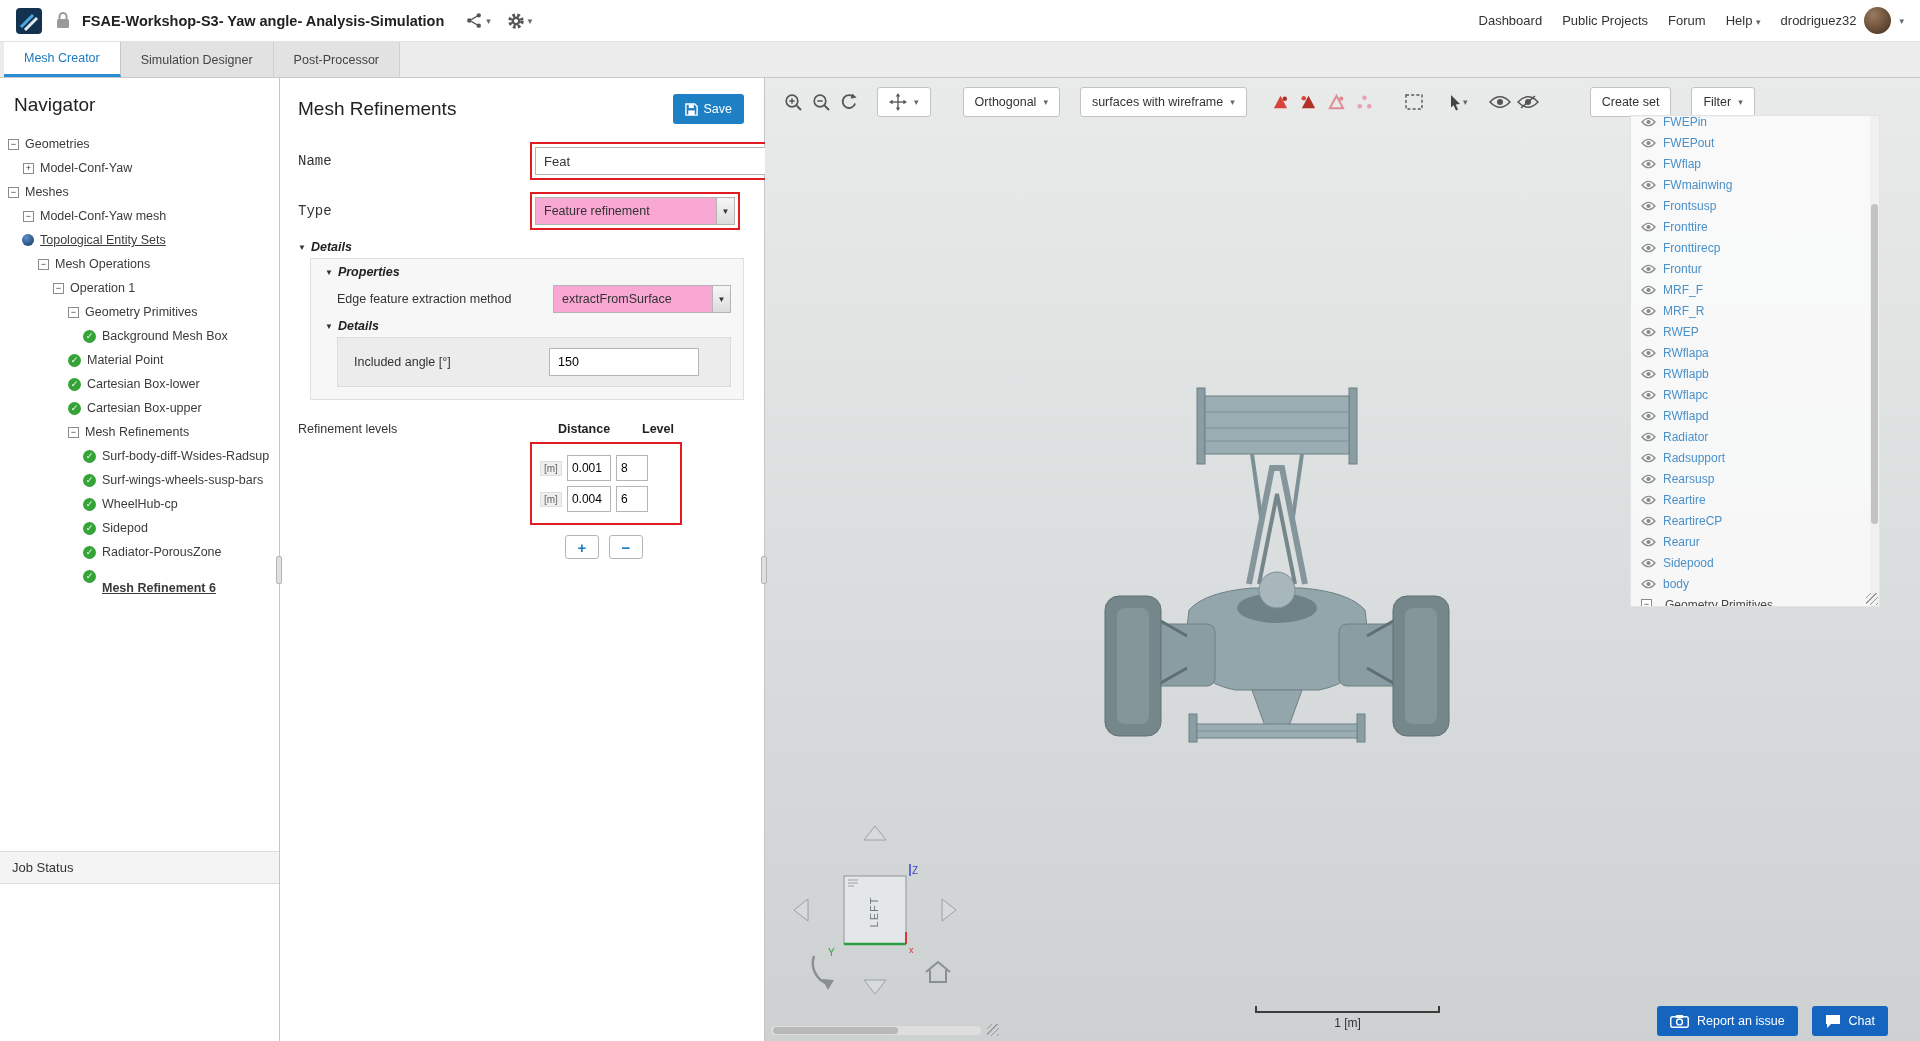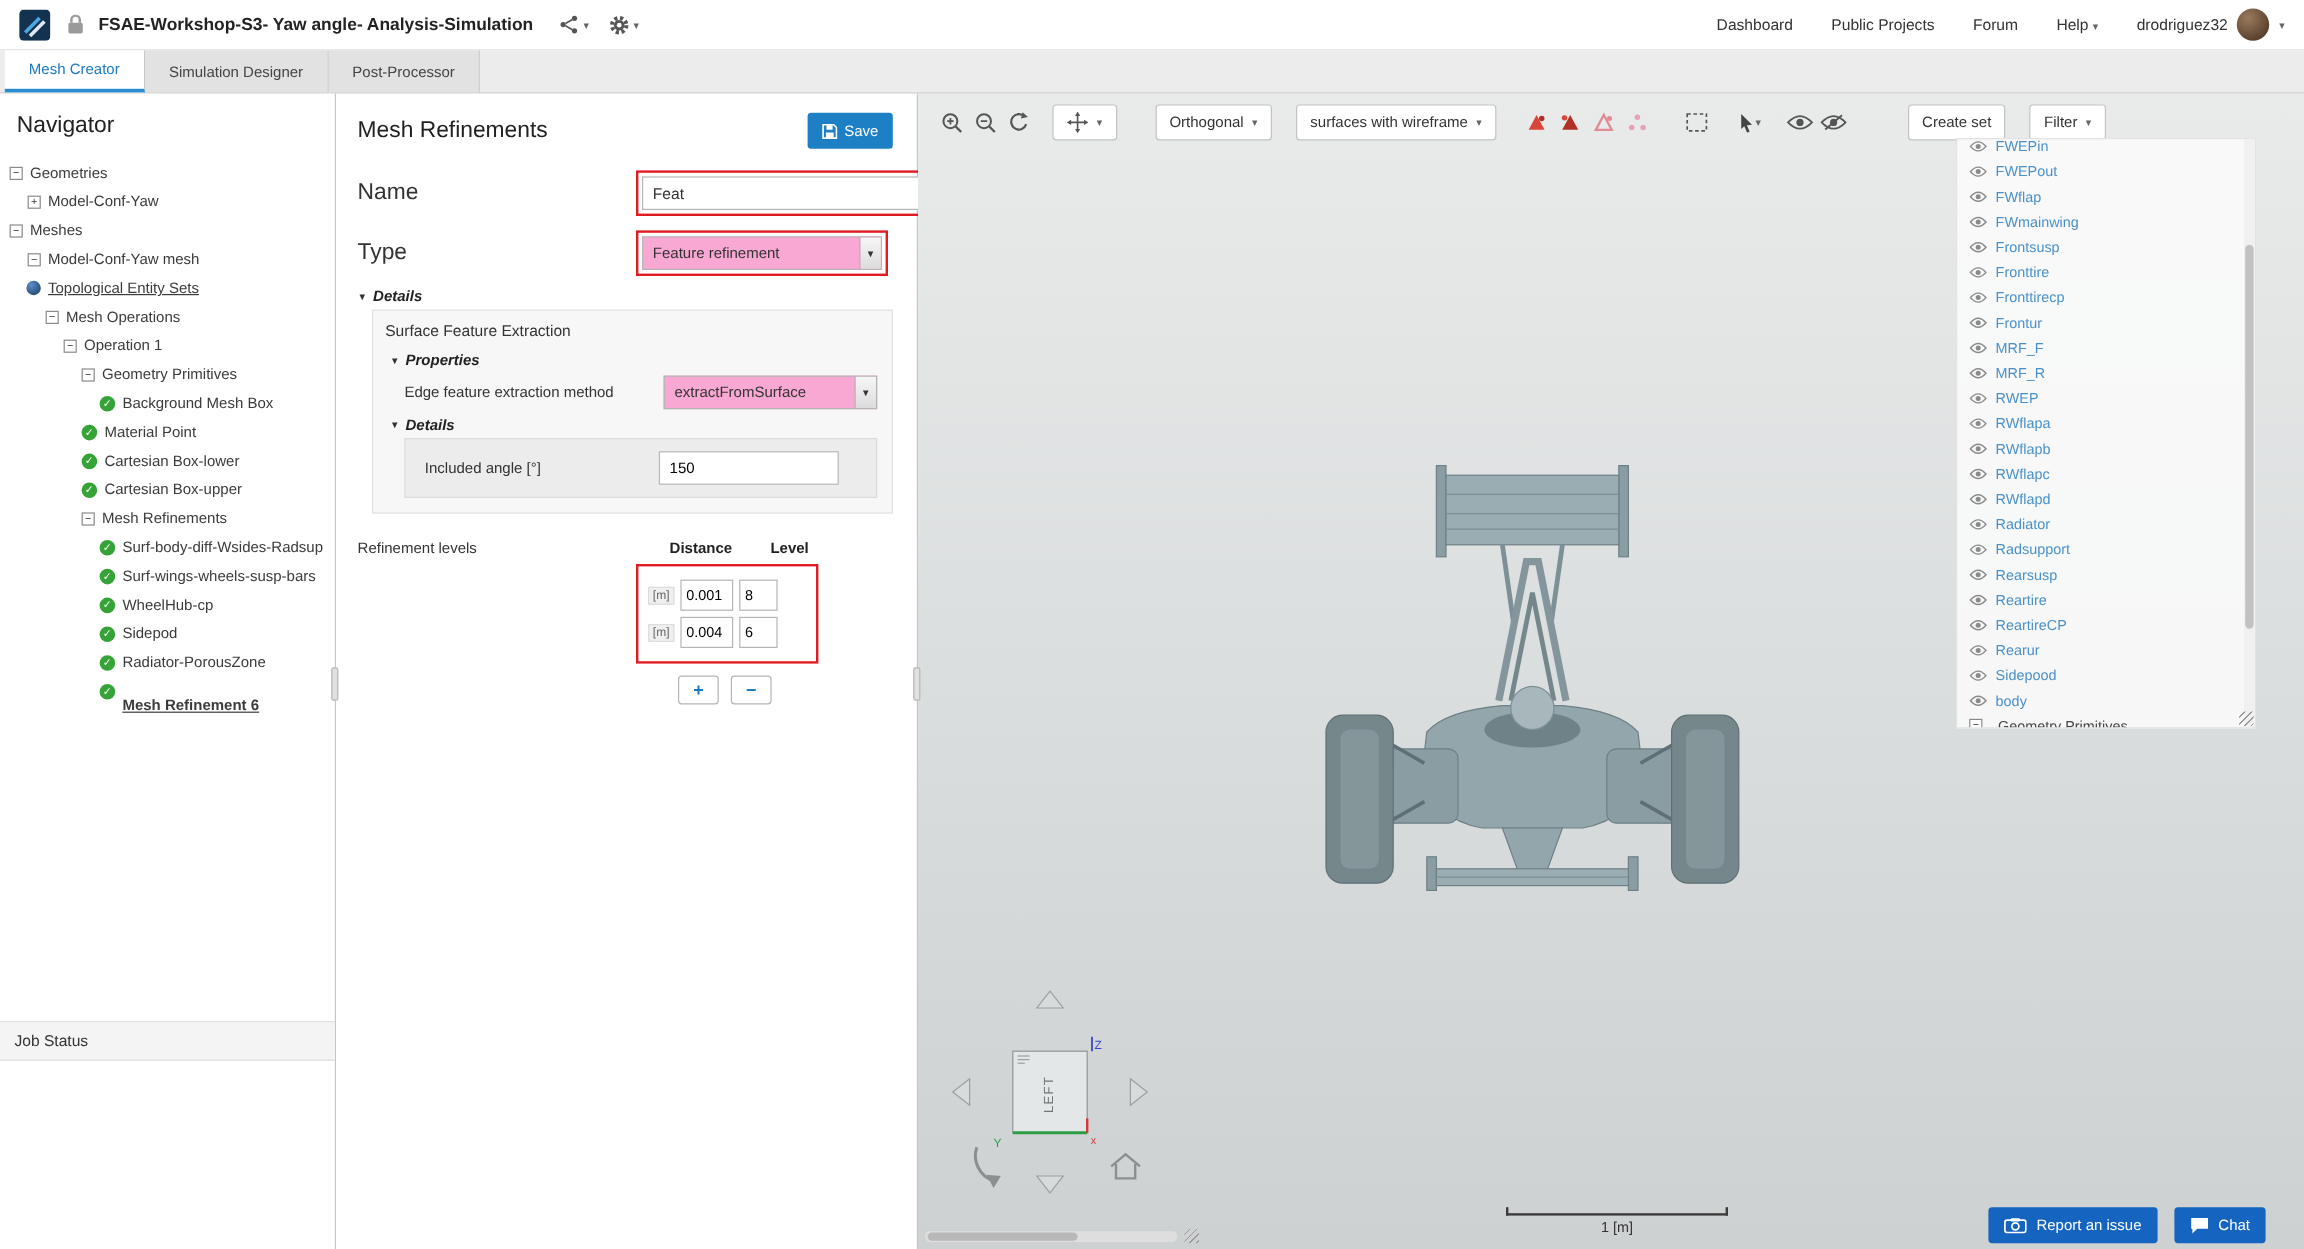--- a/index.html
+++ b/index.html
@@ -8,21 +8,21 @@
          font-family:"Liberation Sans", sans-serif; color:#333; }
 
   
   .topbar { height:42px; display:flex; align-items:center; padding:0 16px; background:#fff;
             border-bottom:1px solid #e2e2e2;justify-content:flex-end; }
   .logo { width:26px; height:26px; margin-right:14px; }
   .lock { margin-right:12px; display:flex; }
   .proj-title { font-size:14.5px; font-weight:bold; color:#222; margin-right:22px; white-space:nowrap; }
   .tb-iconbtn { display:flex; align-items:center; gap:3px; margin-right:16px; cursor:pointer; }
   .caret { font-size:9px; color:#666; }
-  .tb-right { margin-left:auto; display:flex; align-items:center; gap:32px; }
+  .tb-right { margin-left:auto; display:flex; align-items:center; gap:20px; }
   .tb-link { font-size:13px; color:#333; cursor:pointer; white-space:nowrap; }
   .tb-user { display:flex; align-items:center; gap:8px; }
   .avatar { width:27px; height:27px; border-radius:50%;
             background:radial-gradient(circle at 35% 30%, #9a7a5d, #5d4430 70%, #3a2a1d); }
 
   
   .tabbar { height:36px; background:#ececec; border-bottom:1px solid #c8c8c8; display:flex;
             align-items:stretch; padding-left:4px; }
   .tab { display:flex; align-items:center; padding:0 20px; font-size:12.5px; color:#444;
          background:#e2e2e2; border-right:1px solid #cfcfcf; cursor:pointer; }
@@ -53,21 +53,21 @@
             border:1px solid #b5b5b5; border-radius:2px; z-index:5; cursor:col-resize; }
 
   
   .settings { width:485px; border-right:1px solid #c6c6c6; position:relative; background:#fff; }
   .settings-header { display:flex; justify-content:space-between; align-items:center;
                      padding:16px 20px 6px 18px; }
   .settings-title { font-size:19px; color:#222; }
   .save-btn { background:#1d7fc4; color:#fff; border:none; border-radius:3px; height:30px;
               padding:0 12px; font-size:12.5px; display:flex; align-items:center; gap:6px; cursor:pointer; }
   .form-row { display:flex; align-items:center; margin:12px 18px 6px 18px; }
-  .form-label { width:232px; font-size:19px; color:#333; flex:none; }
+  .form-label { width:232px; font-size:14px; color:#333; flex:none;font-family:Liberation Mono, monospace; }
   .red-wrap { border:2px solid #e11b22; padding:3px; display:inline-block; }
   .txt-input { width:236px; height:28px; border:1px solid #b5b5b5; padding:0 8px; font-size:13px;
                font-family:"Liberation Sans", sans-serif; color:#333; }
   .fake-select { position:relative; width:200px; height:28px; border:1px solid #b5b5b5; background:#f9a8d4;
                  display:flex; align-items:center; padding:0 24px 0 8px; font-size:12.5px; color:#333;
                  cursor:pointer; }
   .fake-select .arrowbox { position:absolute; right:0; top:0; bottom:0; width:18px;
                  background:linear-gradient(#f6f6f6,#dcdcdc); border-left:1px solid #b5b5b5;
                  display:flex; align-items:center; justify-content:center; font-size:8px; color:#333; }
   .details-toggle { font-size:12.5px; font-style:italic; font-weight:bold; color:#222; margin:10px 18px 4px 18px;
@@ -311,21 +311,20 @@
           </span>
         </span>
       </div>
 
       <div class="details-toggle">
         <span class="tri">▼</span>
         <span>Details</span>
       </div>
 
       <div class="sfe-box">
-        <div class="sfe-title">Surface Feature Extraction</div>
         <div class="details-toggle">
           <span class="tri">▼</span>
           <span>Properties</span>
         </div>
         <div class="method-row">
           <span class="method-label">Edge feature extraction method</span>
           <span class="fake-select small">
             <span>extractFromSurface</span>
             <span class="arrowbox">▼</span>
           </span>

